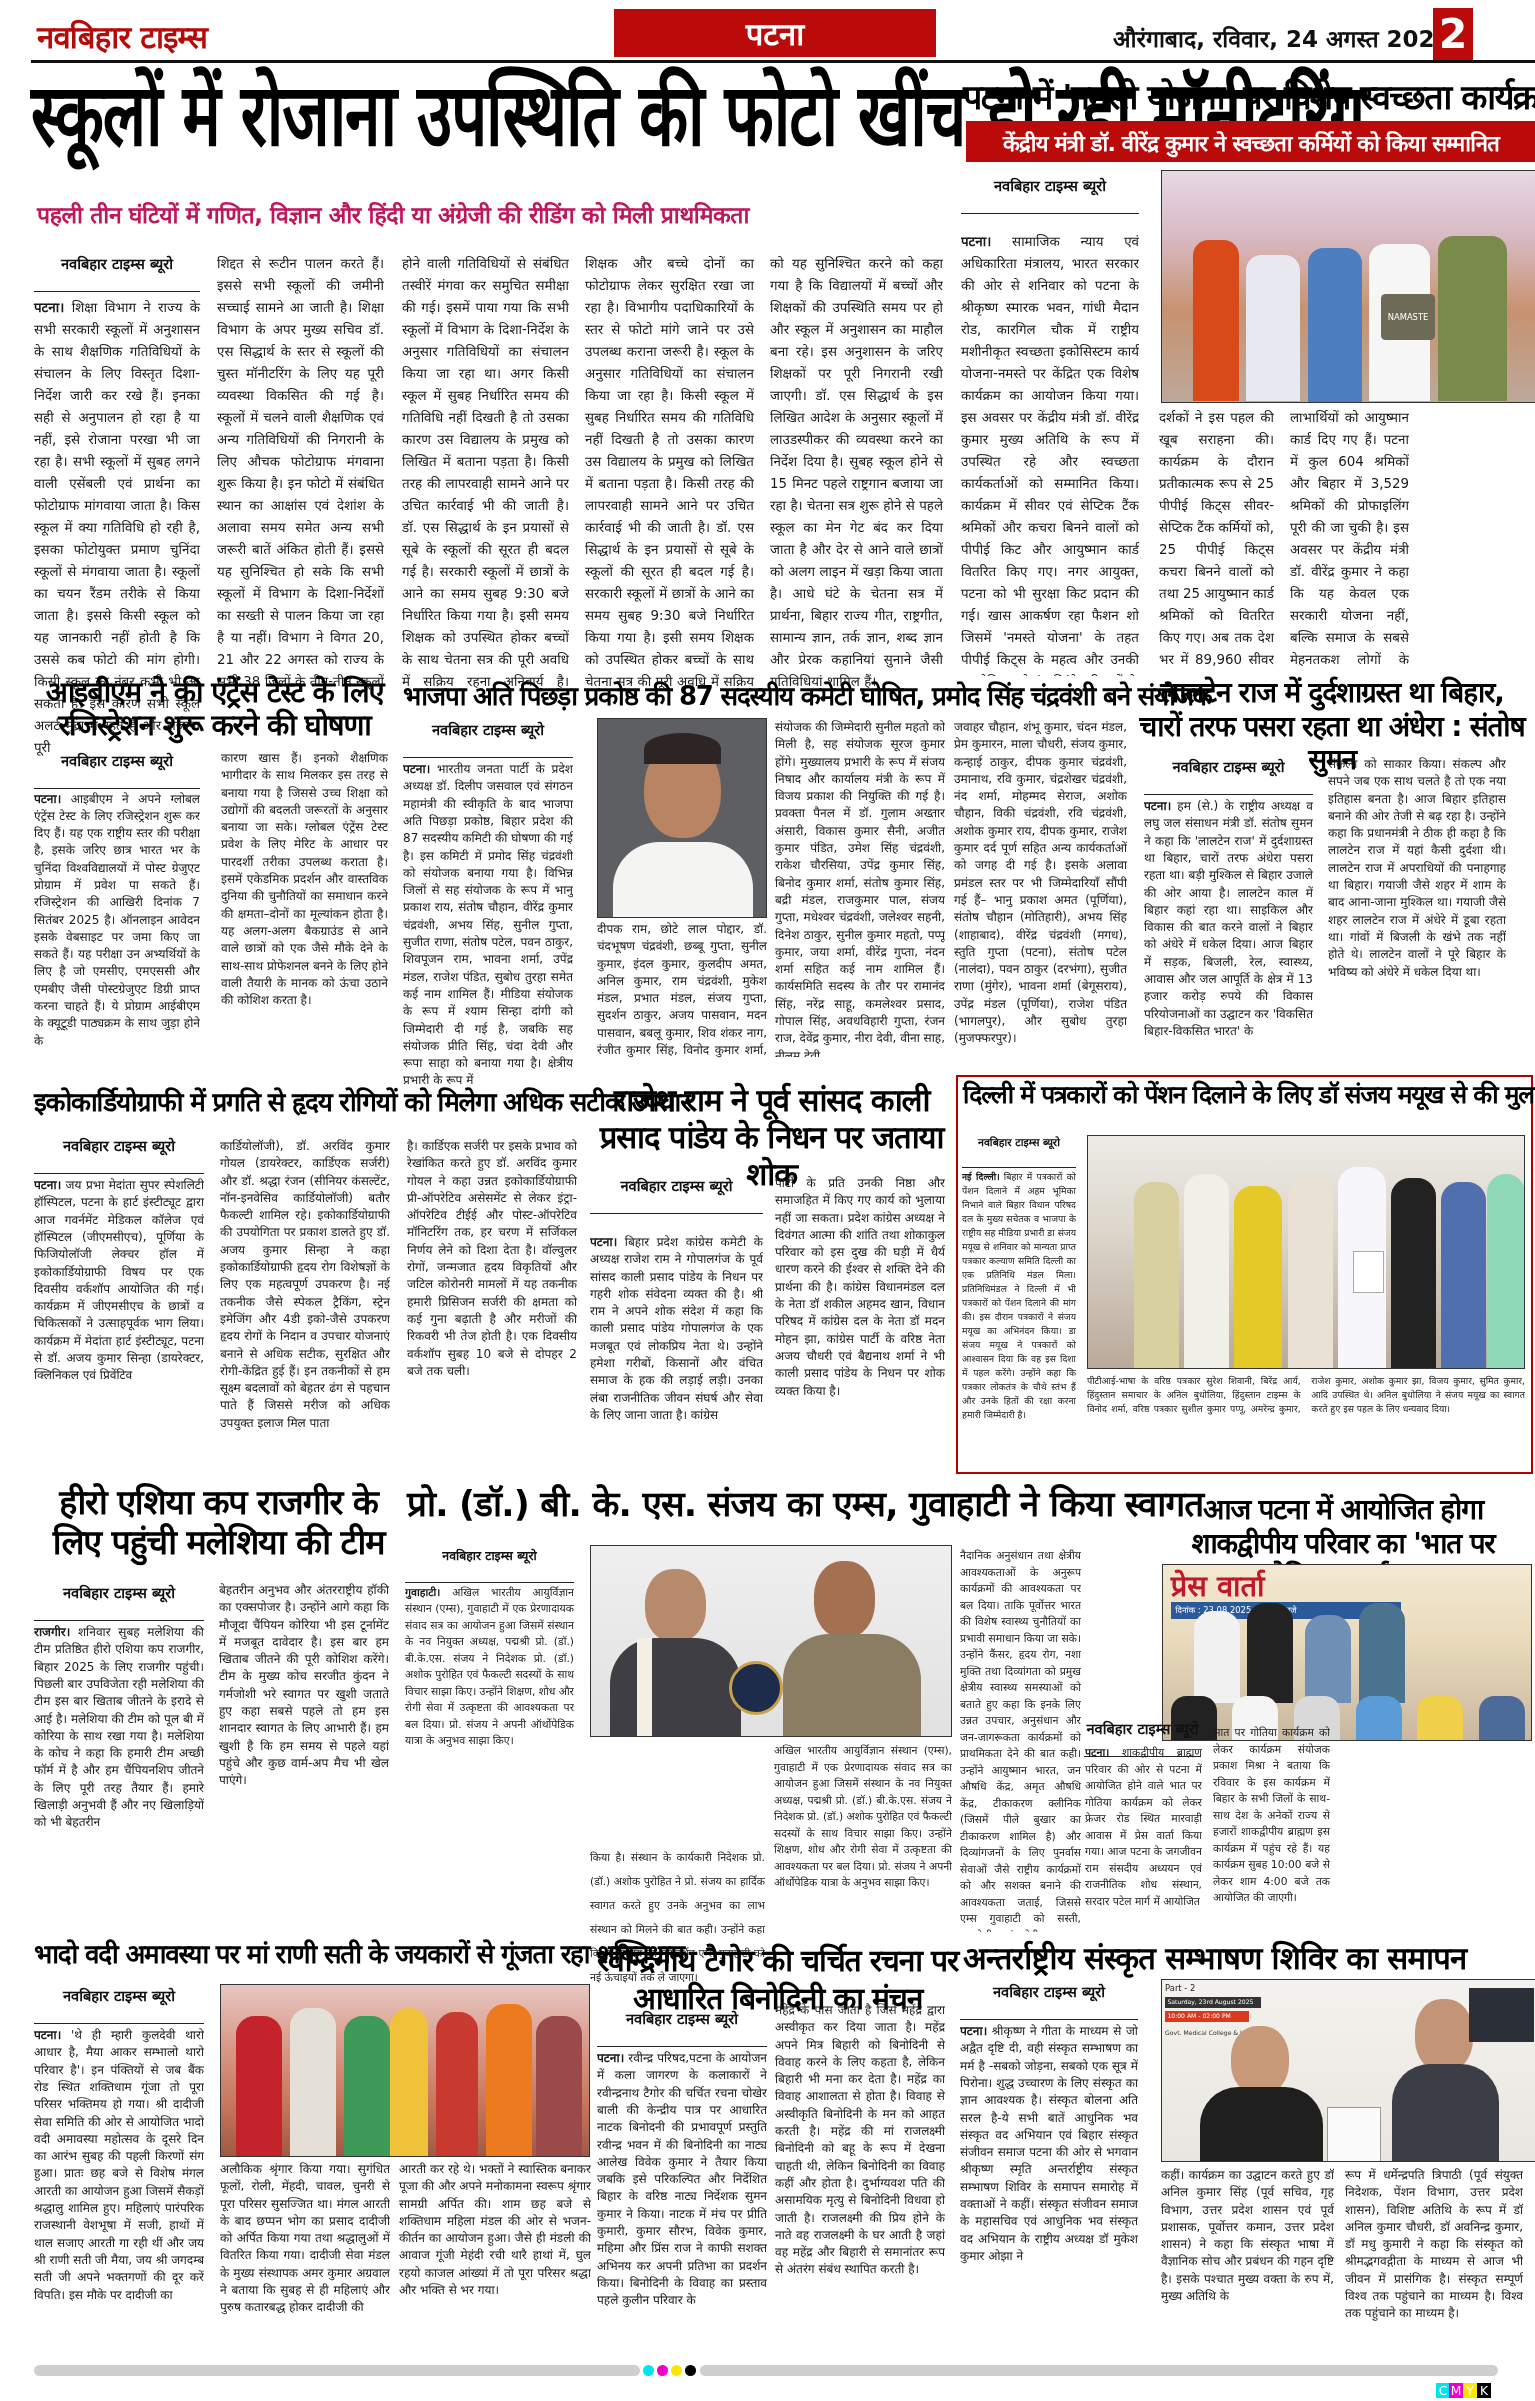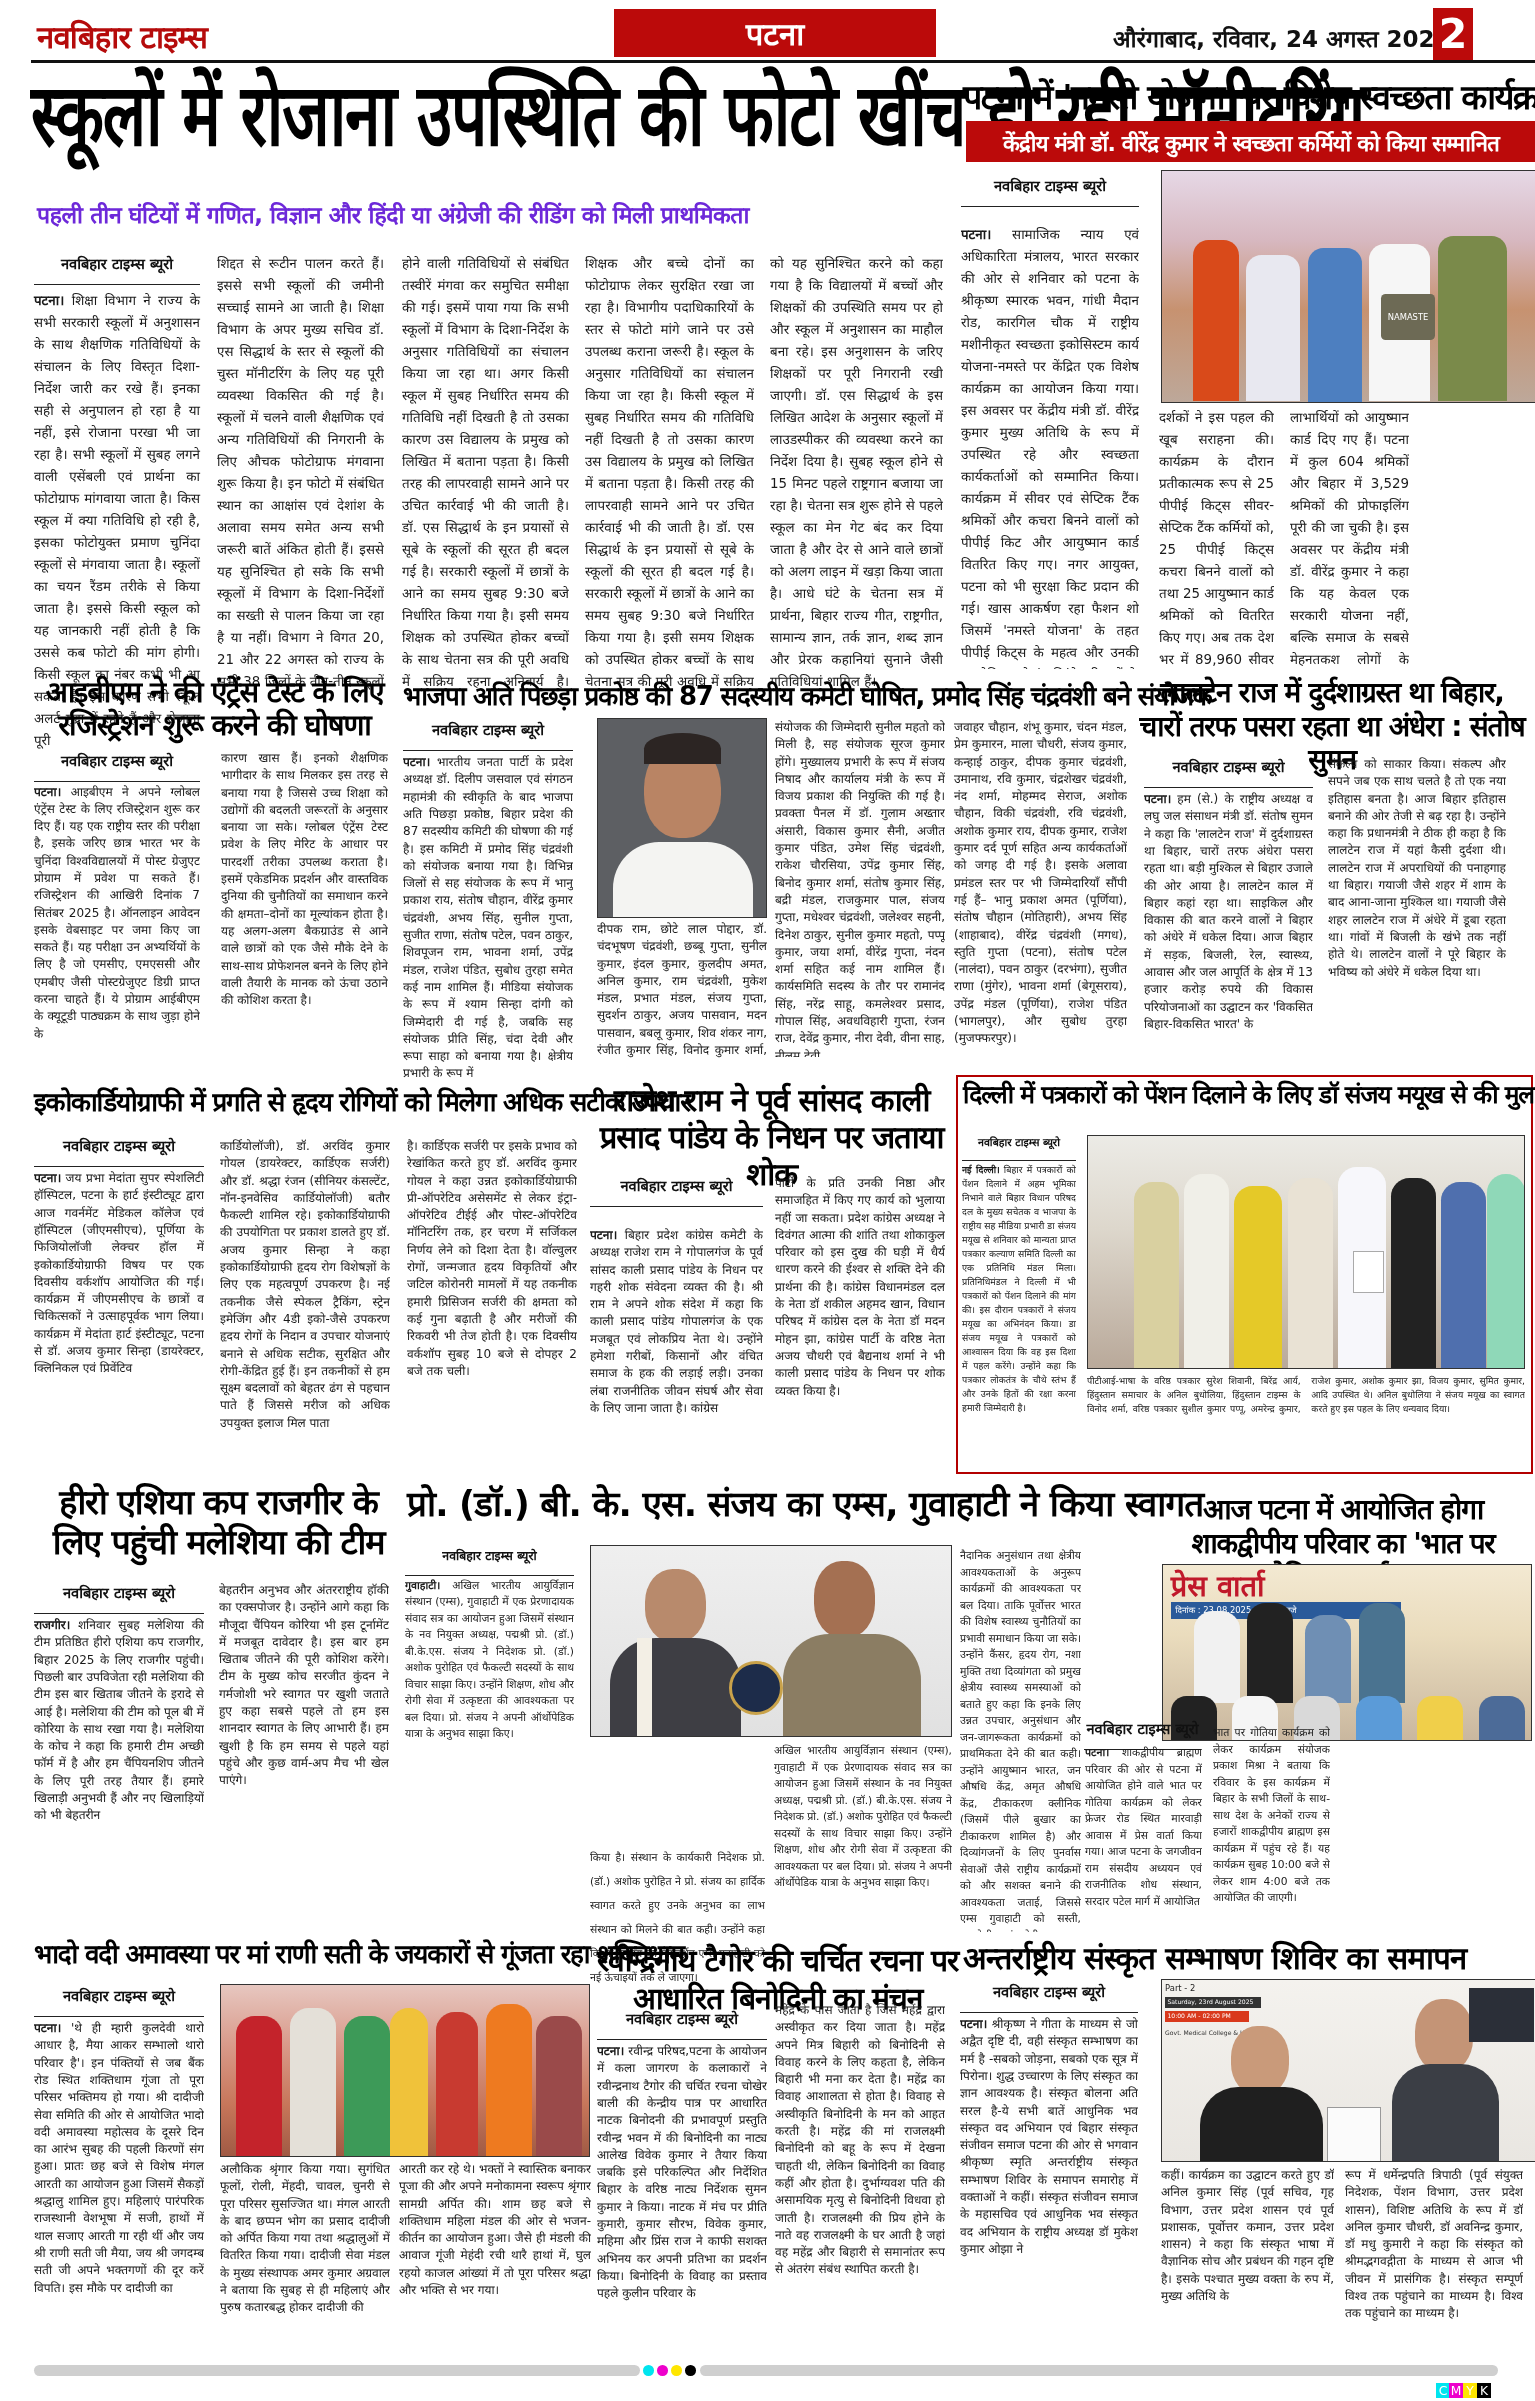--- a/index.html
+++ b/index.html
@@ -6,22 +6,22 @@
   html, body { width: 1535px; height: 2401px; background: #ffffff; }
   body { position: relative; font-family: "DejaVu Sans", sans-serif; color: #111; overflow: hidden; }
   .abs { position: absolute; }
   .masthead-name { left: 37px; top: 15.4px; font-size: 31px; font-weight: bold; color: #b50b0b; letter-spacing: -0.8px; }
   .section-box { left: 614px; top: 9.2px; width: 322px; height: 48px; background: #bb0a0a; color: #fff; font-size: 31px; font-weight: bold; display: flex; align-items: center; justify-content: center; }
   .dateline { left: 1113px; top: 21.5px; font-size: 23px; font-weight: bold; color: #111; }
   .page-no { left: 1433px; top: 7.7px; width: 40px; height: 52px; background: #bb0a0a; color: #fff; font-size: 41px; font-weight: bold; display: flex; align-items: center; justify-content: center; }
   .rule { left: 31px; top: 60px; width: 1505px; height: 3.1px; background: #111; }
 
   .headline { font-weight: bold; line-height: 1.05; color: #000; letter-spacing: -1.2px; }
-  .sub-red { color: #6d28d9; font-weight: bold; }
-  .bureau { font-size: 14.6px; font-weight: bold; border-bottom: 1.5px solid #222; text-align: center; padding-bottom: 11px; }
+  .sub-red { color: #be185d; font-weight: bold; }
+  .bureau { font-size: 14.6px; font-weight: bold; border-bottom: 1.5px solid #222; text-align: center; padding-bottom: 18px; }
   .body-text { font-size: 13.4px; line-height: 22px; text-align: justify; color: #1a1a1a; }
   .body-text b { font-weight: bold; }
   .col { position: absolute; }
   .photo { position: absolute; background: #888; overflow: hidden; border: 0.8px solid #333; }
   .red-box { position: absolute; border: 2.3px solid #b30000; }
   .red-band { background: #bb0a0a; color: #fff; font-weight: bold; display: flex; align-items: center; justify-content: center; }
   .footer-bar { position: absolute; height: 10.7px; background: #cfcfcf; border-radius: 5.4px; }
   .dot { position: absolute; width: 10.7px; height: 10.7px; border-radius: 50%; }
   .cmyk { position: absolute; top: 2383px; width: 14px; height: 15.4px; color: #fff; font-size: 12.3px; display: flex; align-items: center; justify-content: center; }
 </style>

